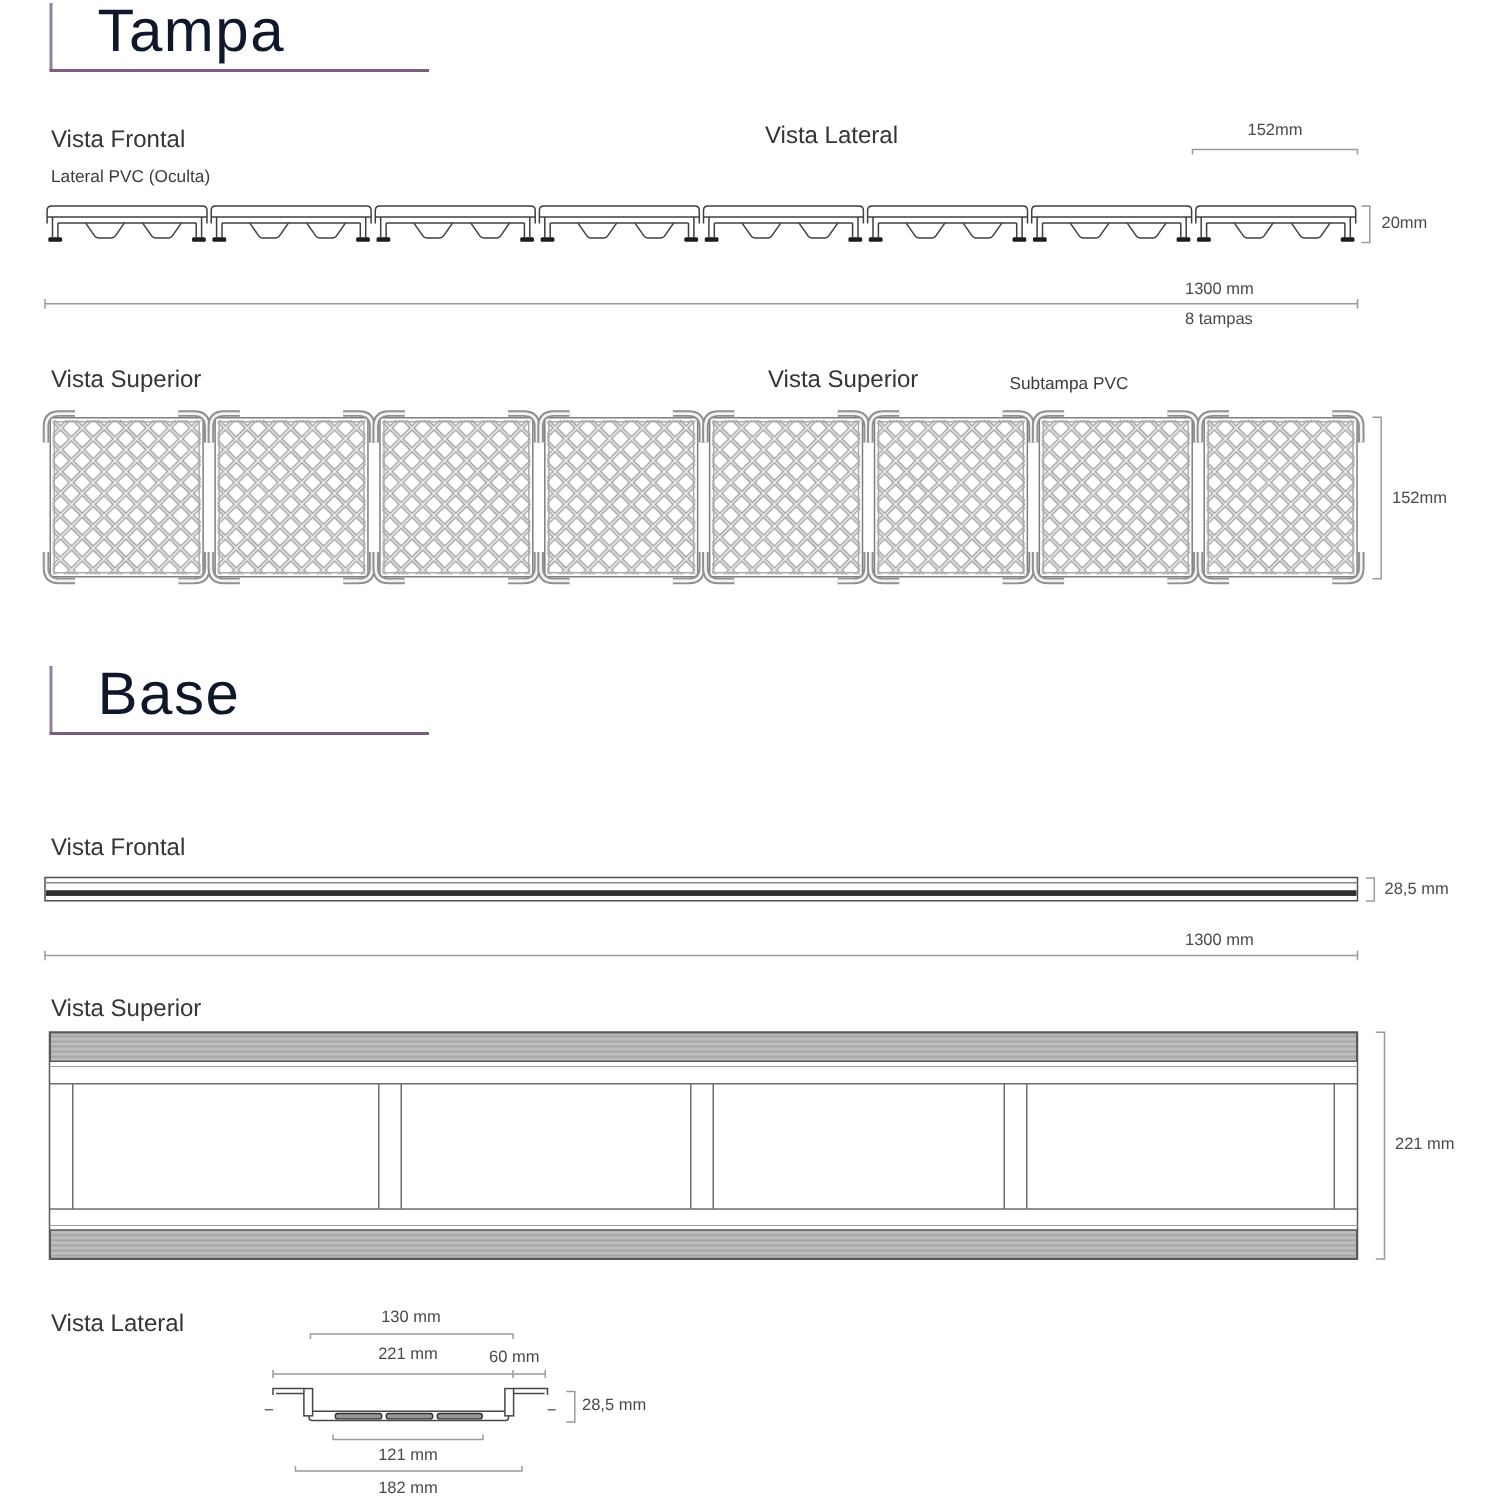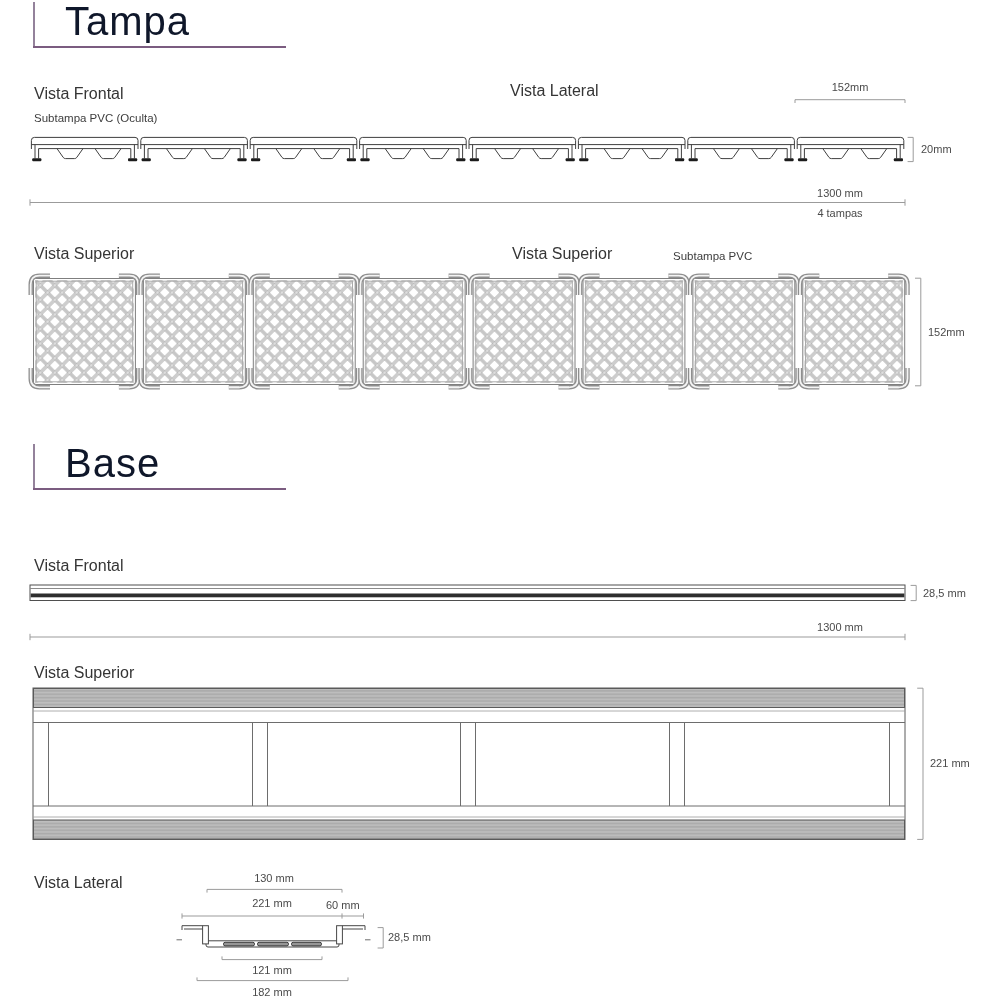--- a/index.html
+++ b/index.html
@@ -5,21 +5,21 @@
   html,body{margin:0;padding:0;background:#ffffff;}
   #canvas{position:relative;width:1000px;height:1000px;background:#ffffff;overflow:hidden;
           font-family:"Liberation Sans",sans-serif;color:#3c3c3c;}
   #drawing{position:absolute;left:0;top:0;}
   .abs{position:absolute;white-space:nowrap;}
   .title{font-size:40px;font-weight:300;color:#0f172a;letter-spacing:1px;line-height:1;}
   .lbl{font-size:16px;color:#353535;line-height:1.1;}
   .lbl-sm{font-size:11.5px;color:#3c3c3c;line-height:1.1;}
   .dim{font-size:11px;color:#4a4a4a;line-height:1.1;text-align:center;}
   .ctr{text-align:center;}
-  .rgt{text-align:center;}
+  .rgt{text-align:left;}
   .vrule{width:1.6px;background:#94829b;}
   .hrule{height:1.6px;background:#7b5c80;}
 </style>
 </head>
 <body>
 
 <div id="canvas">
 
   <svg id="drawing" width="1000" height="1000" viewBox="0 0 1000 1000">
     <defs>
@@ -134,24 +134,24 @@
     </g>
   </svg>
 
   <div class="abs vrule" style="left:33px;top:2px;height:45px;"></div>
   <div class="abs title" style="left:65px;top:1px;">Tampa</div>
   <div class="abs hrule" style="left:33px;top:46px;width:253px;"></div>
 
   <div class="abs lbl" style="left:34px;top:85px;">Vista Frontal</div>
   <div class="abs lbl" style="left:510px;top:82px;">Vista Lateral</div>
   <div class="abs dim ctr" style="left:796px;top:81px;width:108px;">152mm</div>
-  <div class="abs lbl-sm" style="left:34px;top:112px;">Subtampa PVC (Oculta)</div>
+  <div class="abs lbl-sm" style="left:34px;top:112px;">Lateral PVC (Oculta)</div>
   <div class="abs dim" style="left:921px;top:143px;">20mm</div>
   <div class="abs dim rgt" style="left:790px;top:187px;width:100px;">1300 mm</div>
-  <div class="abs dim rgt" style="left:790px;top:207px;width:100px;">4 tampas</div>
+  <div class="abs dim rgt" style="left:790px;top:207px;width:100px;">8 tampas</div>
 
   <div class="abs lbl" style="left:34px;top:245px;">Vista Superior</div>
   <div class="abs lbl" style="left:512px;top:245px;">Vista Superior</div>
   <div class="abs lbl-sm" style="left:673px;top:250px;">Subtampa PVC</div>
   <div class="abs dim" style="left:928px;top:326px;">152mm</div>
 
   <div class="abs vrule" style="left:33px;top:444px;height:45px;"></div>
   <div class="abs title" style="left:65px;top:443px;">Base</div>
   <div class="abs hrule" style="left:33px;top:488px;width:253px;"></div>
 

